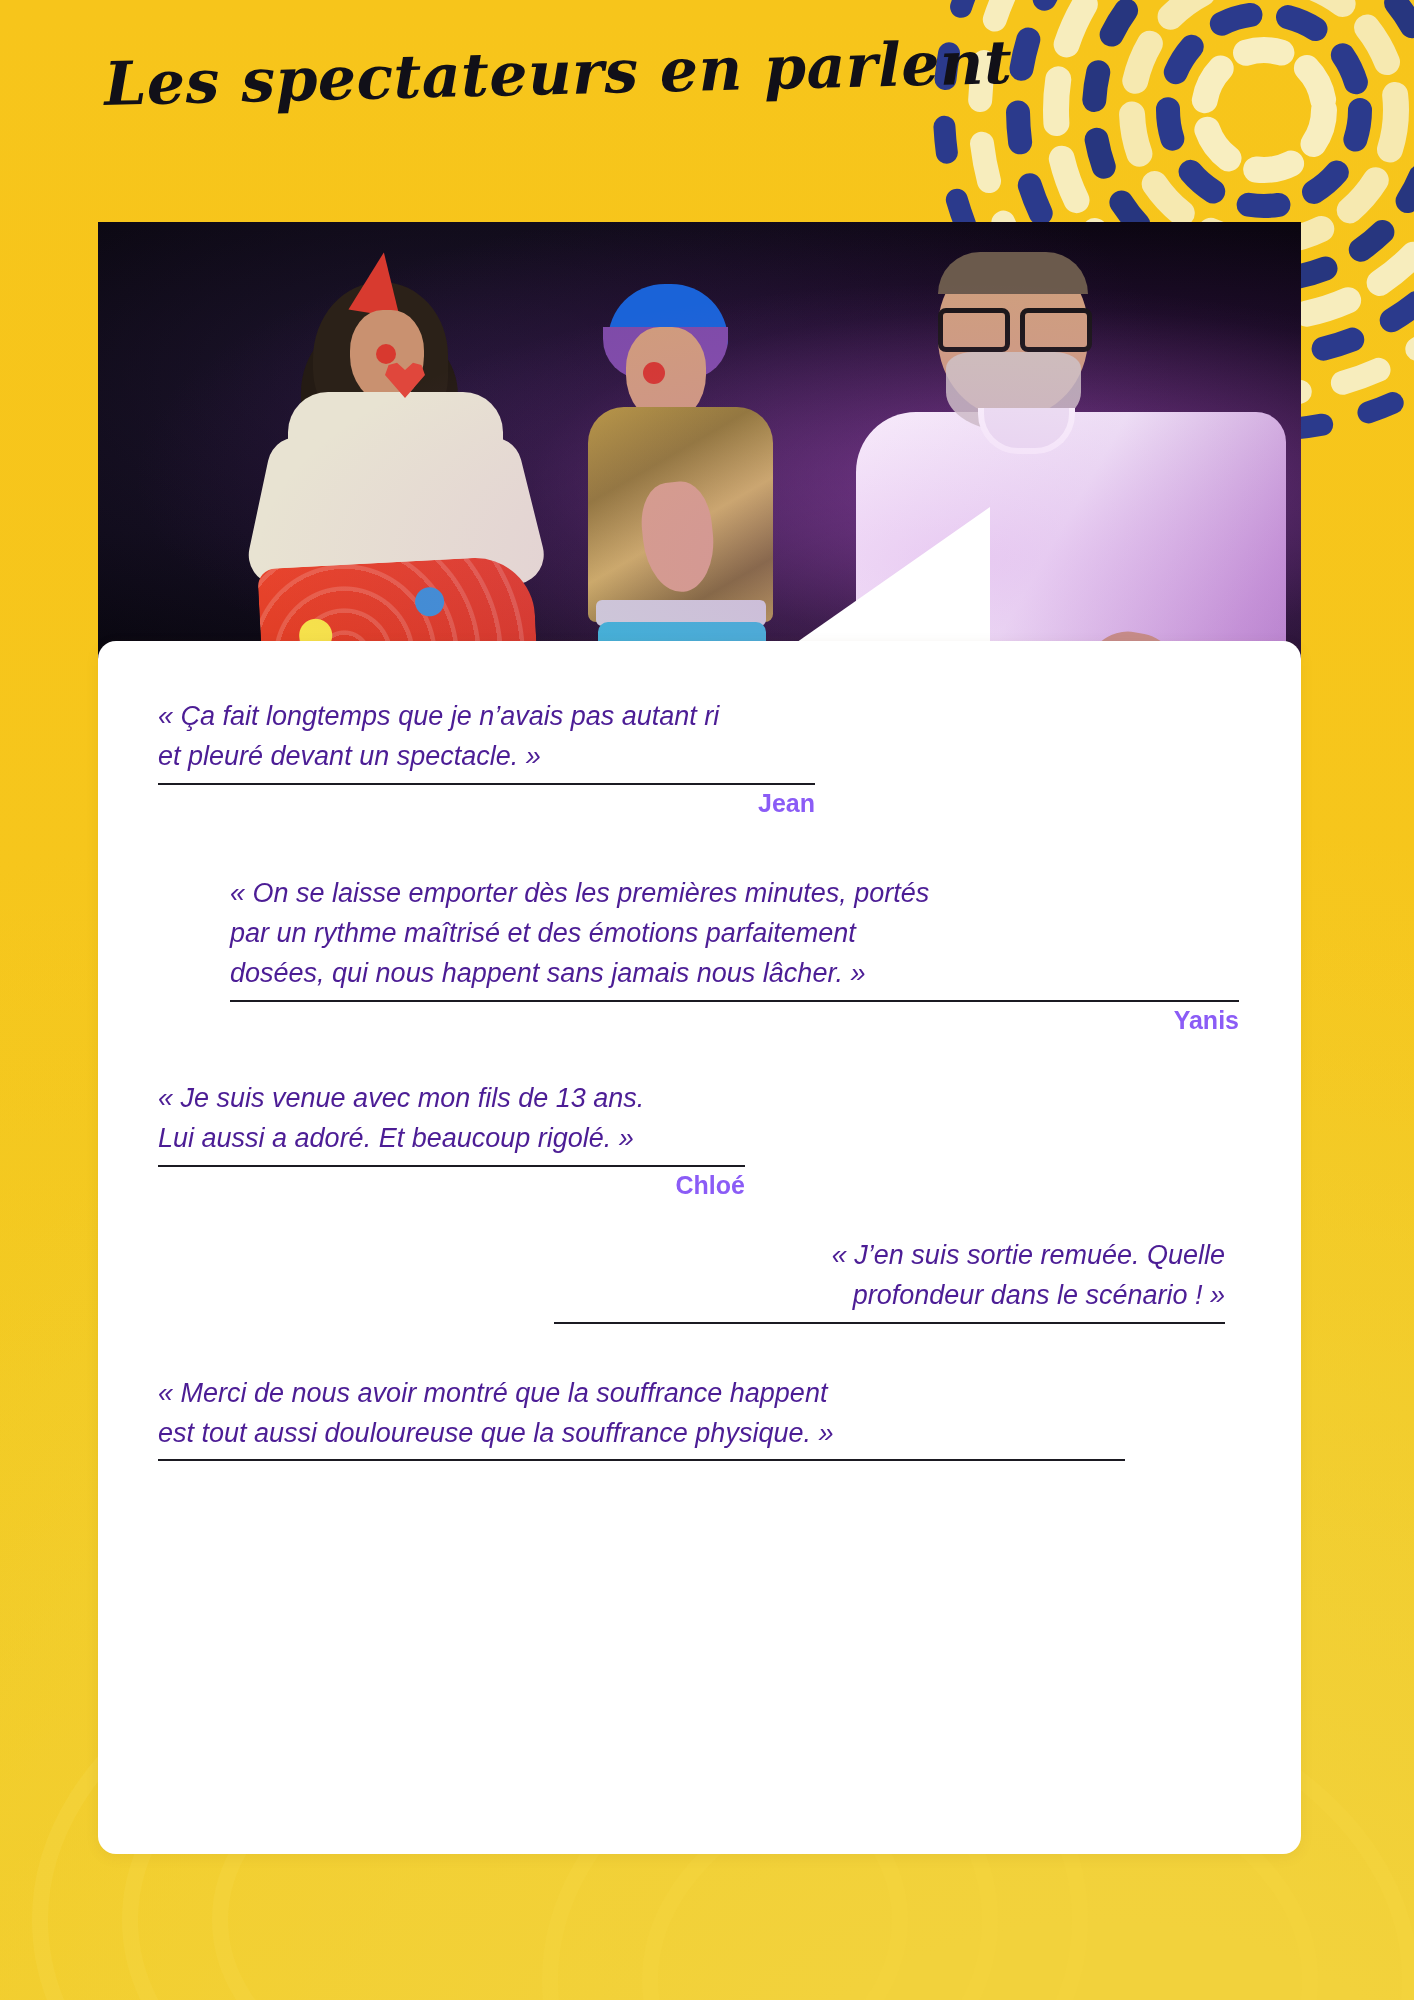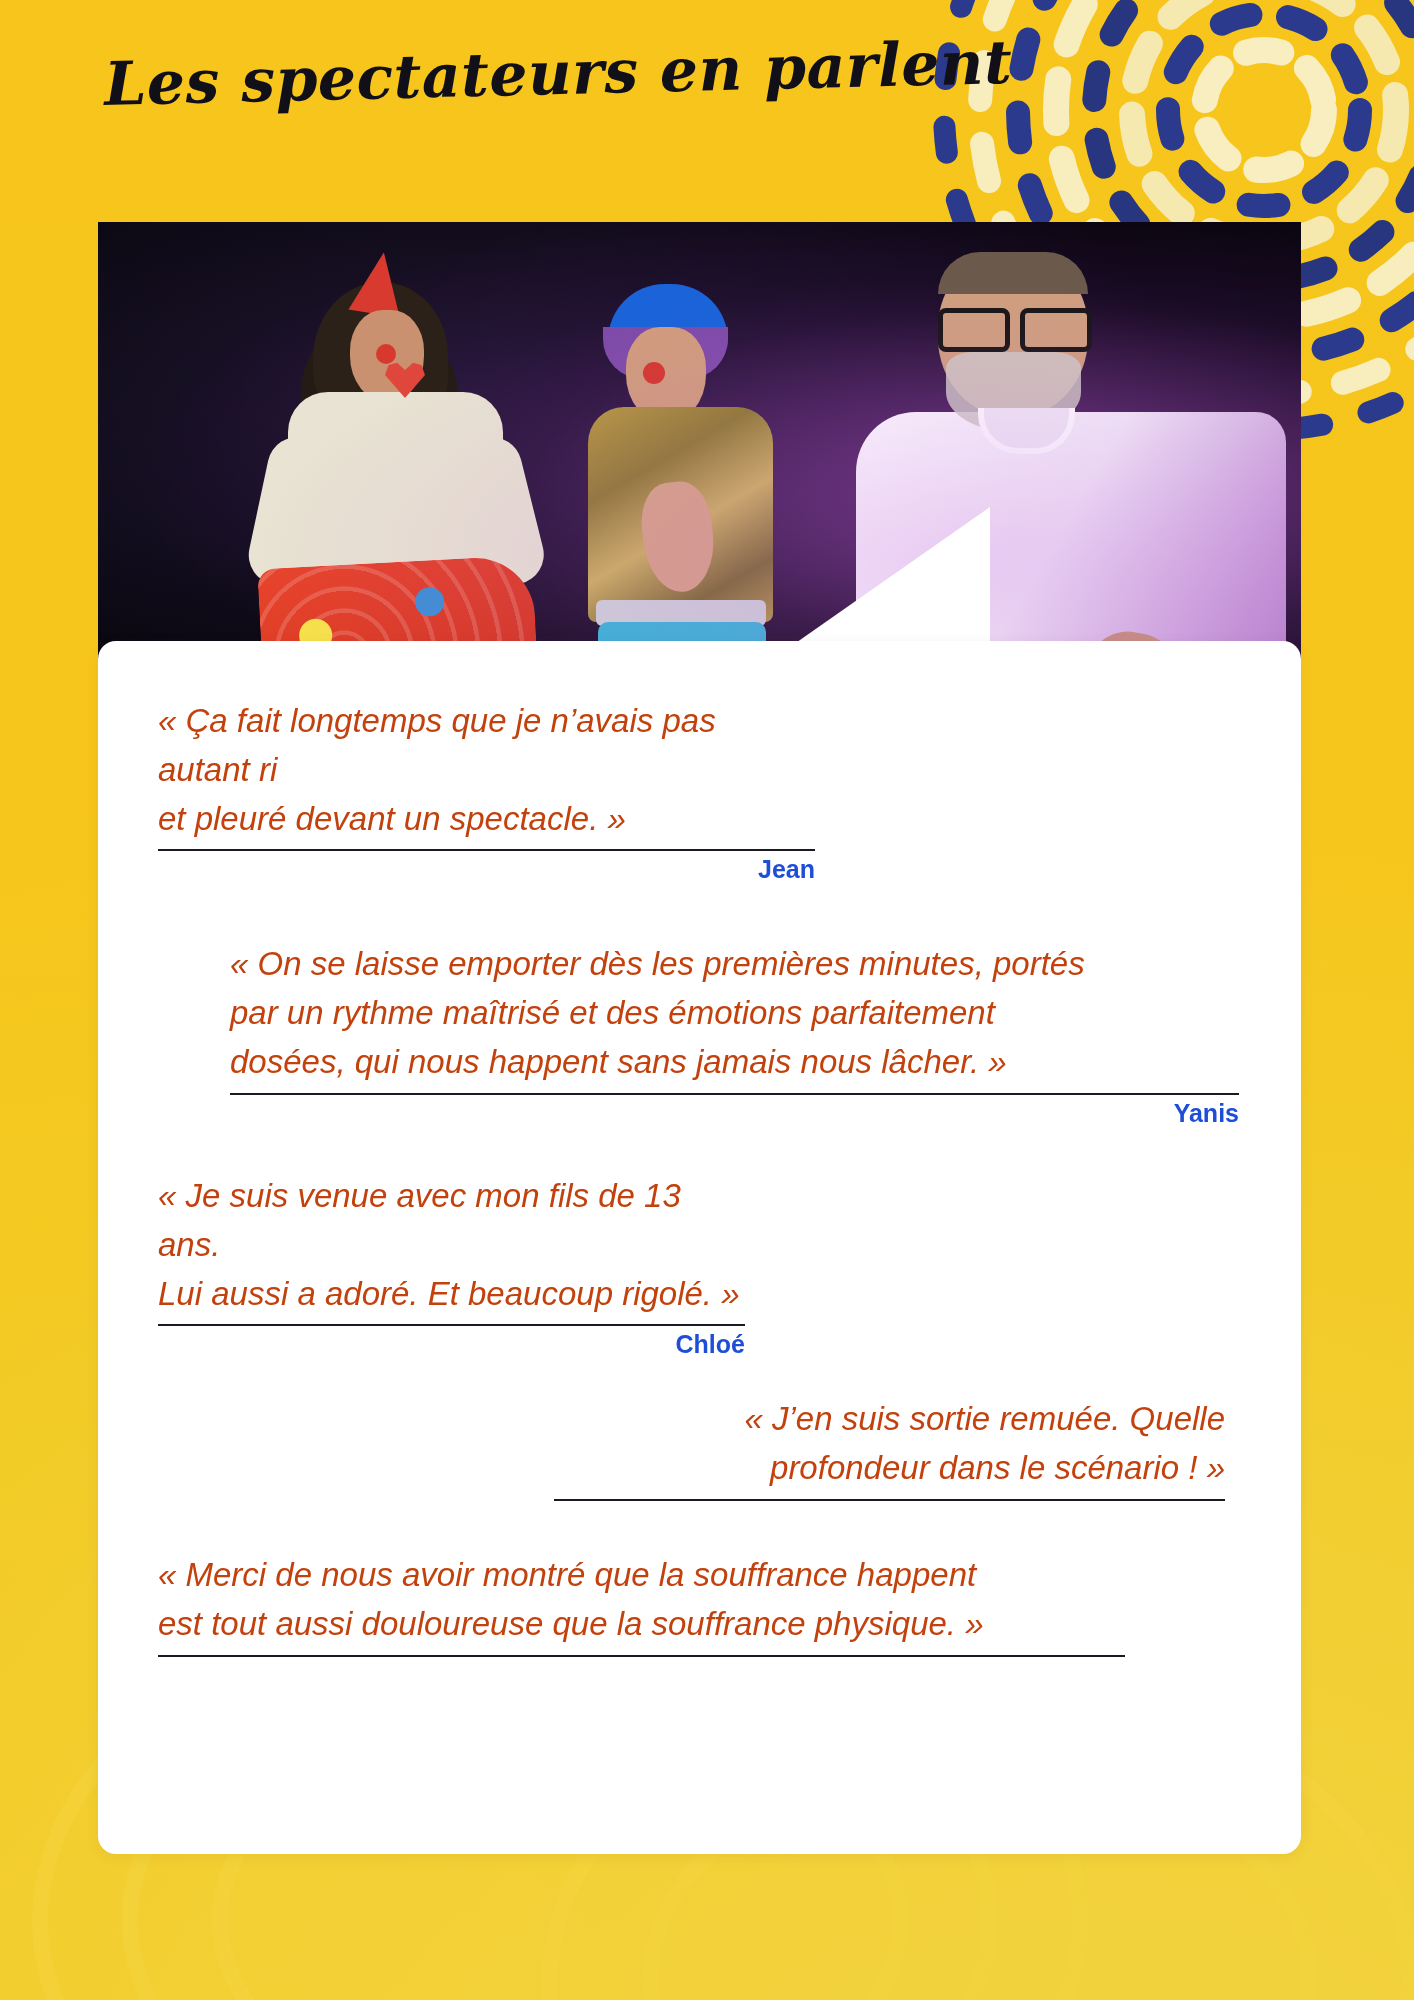--- a/index.html
+++ b/index.html
@@ -241,35 +241,35 @@
     left: 0; top: 0; right: 0; bottom: 0;
     padding: 56px 56px 40px 56px;
     box-sizing: border-box;
   }
   .quote {
     margin-bottom: 34px;
   }
   .quote-text {
     font-family: "Liberation Sans", sans-serif;
     font-style: italic;
-    font-size: 33px;
+    font-size: 27px;
     line-height: 1.48;
-    color: #c2410c;
+    color: #4c1d95;
     white-space: pre-line;
   }
   .rule {
     height: 2px;
     background: #1b1a22;
     margin: 6px 0 4px 0;
   }
   .author {
     font-family: "Liberation Sans", sans-serif;
     font-weight: bold;
     font-size: 25px;
-    color: #1d4ed8;
+    color: #8b5cf6;
     text-align: right;
   }
 
   .align-left  { text-align: left; }
   .align-right { text-align: right; }
 
   
   .q0 { margin-left: 4px;   margin-right: 430px; }
   .q0 .rule { margin-left: 0; }
   .q1 { margin-left: 76px;  margin-right: 6px; margin-top: 56px; }

